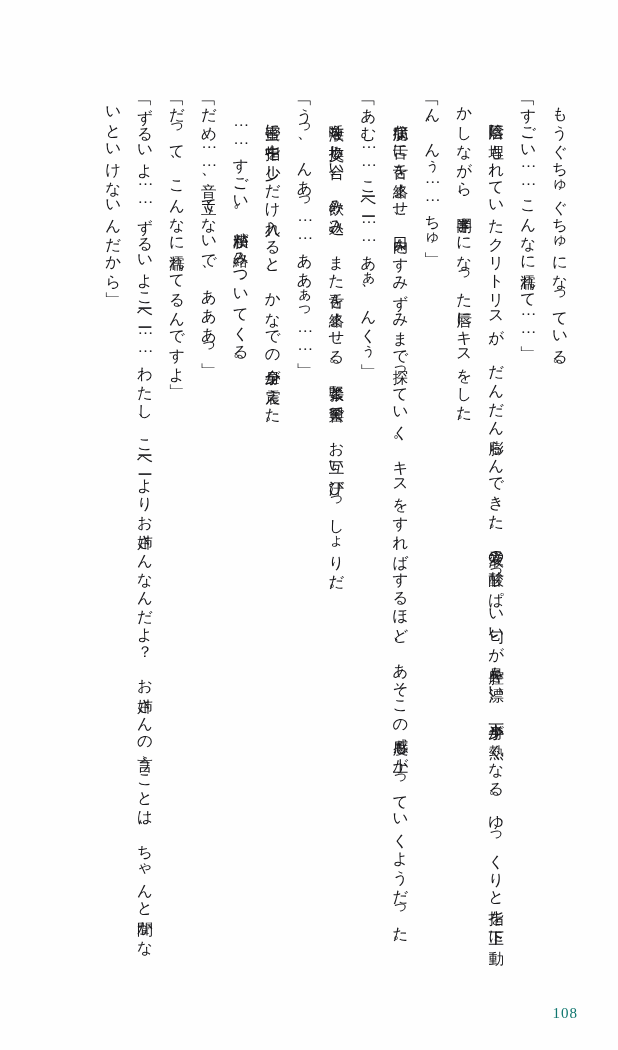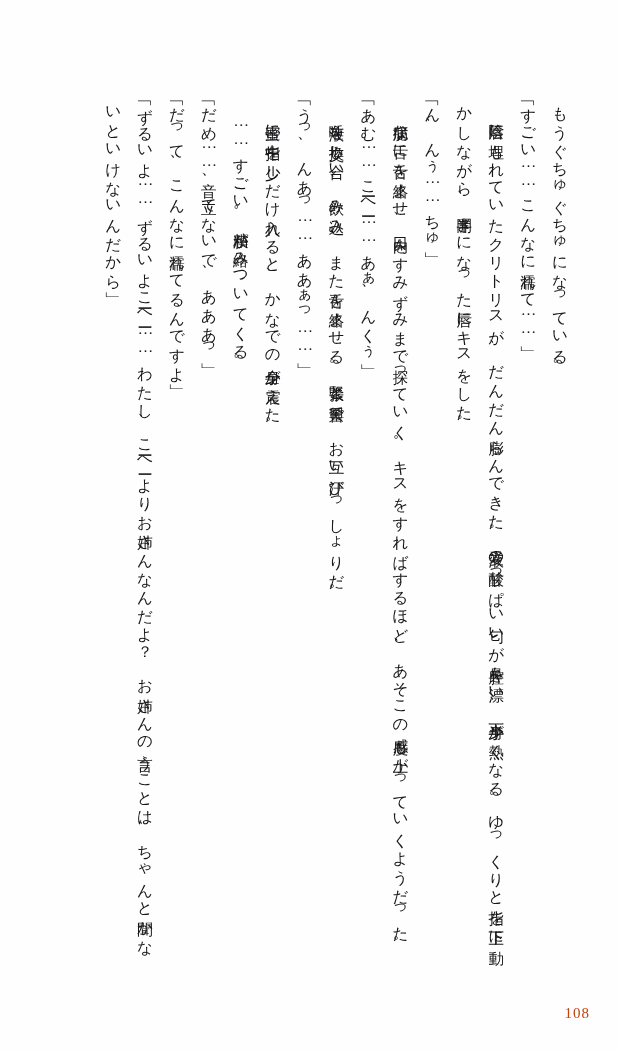--- a/index.html
+++ b/index.html
@@ -41,25 +41,25 @@
   .text-body p {
     margin: 0;
     padding: 0;
     text-indent: 1em;
   }
   .text-body p.noindent {
     text-indent: 0;
   }
   .page-number {
     position: absolute;
-    right: 28px;
+    right: 40px;
     bottom: 28px;
     font-size: 15px;
     font-family: "Liberation Serif", "DejaVu Serif", serif;
-    color: #c2410c;
+    color: #0f766e;
     letter-spacing: 1px;
     margin-top: 40px;
   }
 </style>
 </head>
 <body>
 
 <div class="page">
 
   <div class="text-body">

